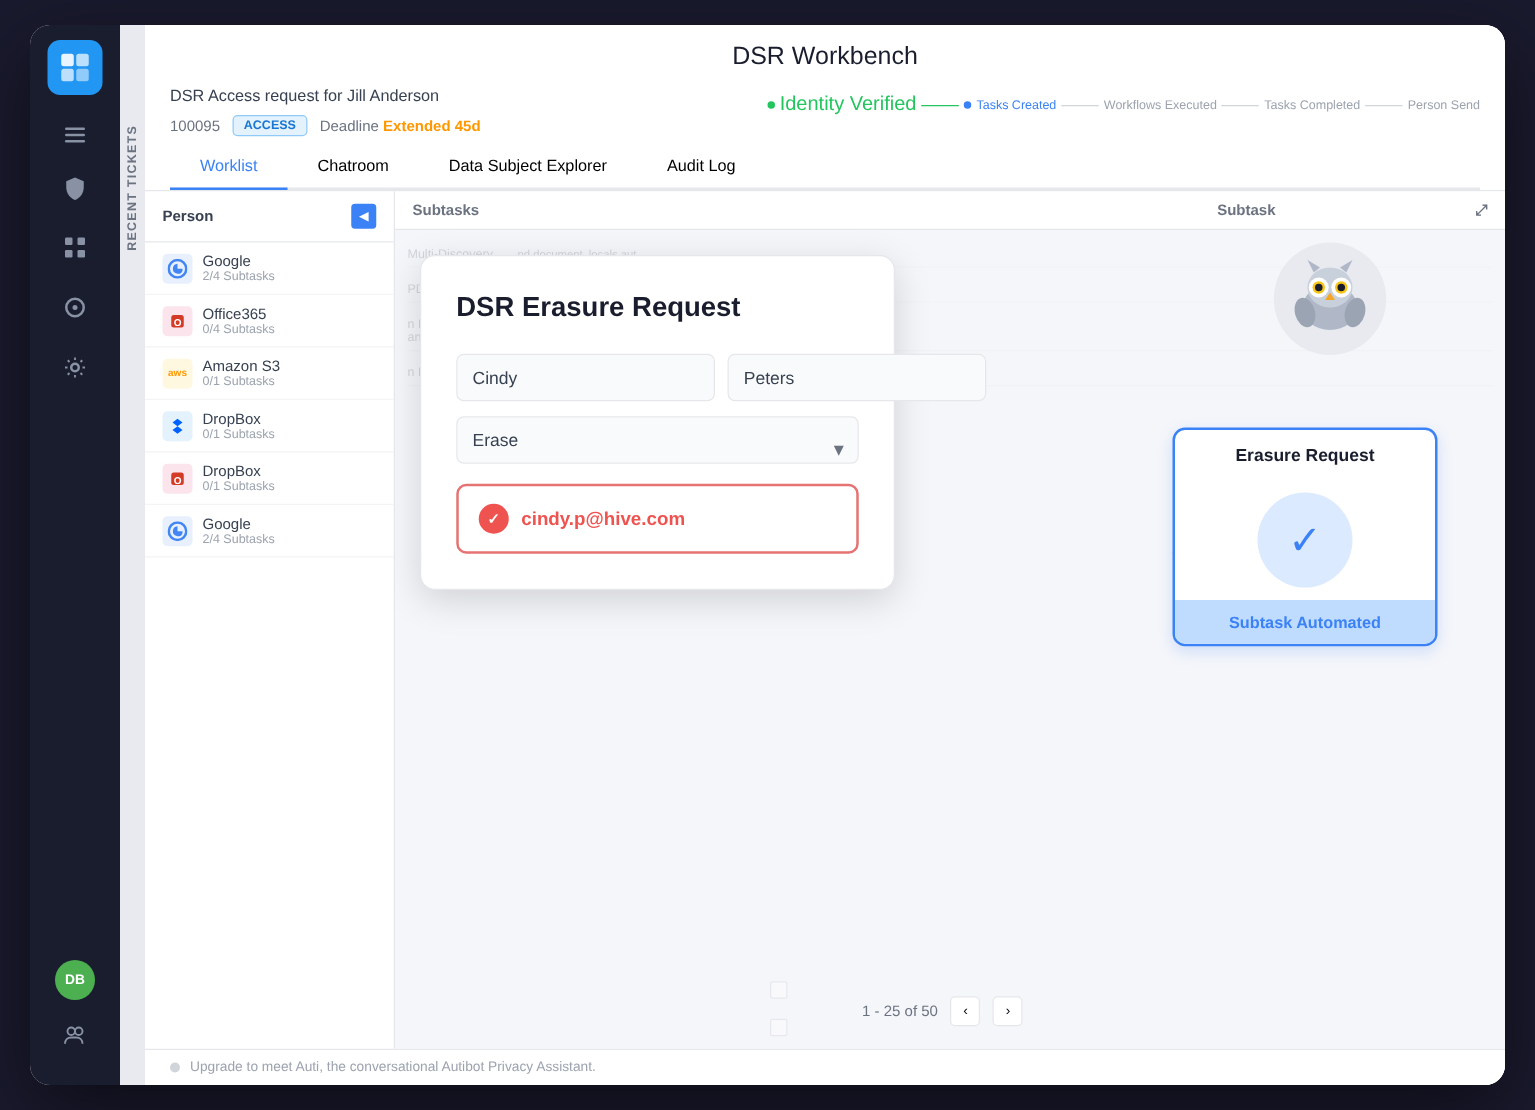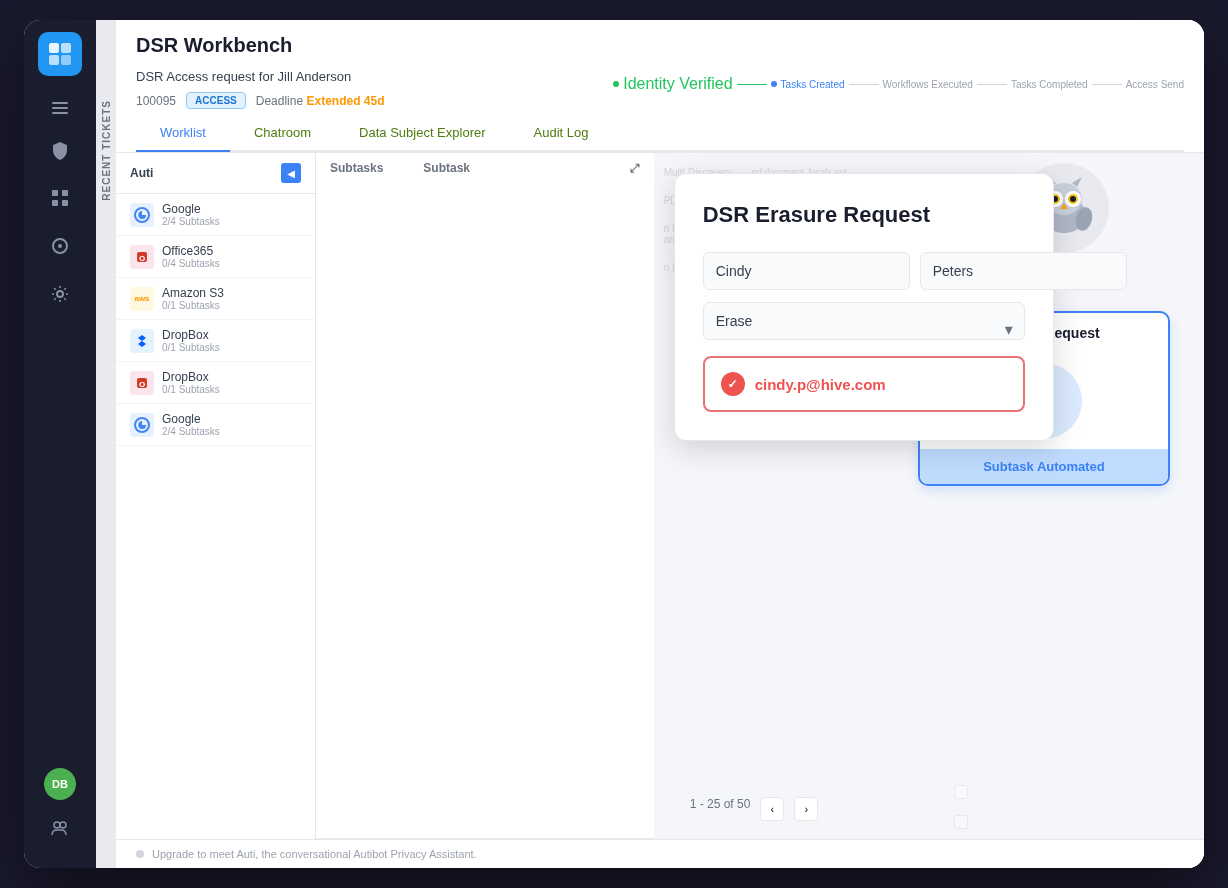--- a/index.html
+++ b/index.html
@@ -113,23 +113,24 @@
     }
 
     
     .top-header {
       background: white;
       padding: 14px 20px 0 20px;
       border-bottom: 1px solid #e5e7eb;
     }
     .page-title {
       font-size: 20px;
-      font-weight: 700;
+      font-weight: 400;
       color: #1a1d2e;
       margin-bottom: 12px;
+      text-align: center;
     }
     .ticket-info {
       display: flex;
       align-items: center;
       gap: 12px;
       margin-bottom: 8px;
     }
     .ticket-name {
       font-size: 13px;
       color: #374151;
@@ -186,21 +187,21 @@
 
     
     .tabs-row {
       display: flex;
       border-bottom: 2px solid #e5e7eb;
       background: white;
     }
     .tab {
       padding: 10px 24px;
       font-size: 13px;
-      color: #4d7c0f;
+      color: #000000;
       cursor: pointer;
       border-bottom: 2px solid transparent;
       margin-bottom: -2px;
       font-weight: 500;
     }
     .tab.active {
       color: #3b82f6;
       border-bottom-color: #3b82f6;
     }
 
@@ -431,21 +432,21 @@
       color: #3b82f6;
     }
 
     
     .pagination-bar {
       position: absolute;
       bottom: 10px;
       left: 0;
       right: 12px;
       display: flex;
-      align-items: flex-start;
+      align-items: center;
       justify-content: center;
       gap: 10px;
       font-size: 12px;
       color: #6b7280;
       padding: 8px;
     }
     .pagination-btn {
       width: 24px; height: 24px;
       border: 1px solid #e5e7eb;
       border-radius: 4px;
@@ -592,38 +593,38 @@
           <div class="step-connector"></div>
           <div class="step-item">
             <span style="font-size:10px;">Workflows Executed</span>
           </div>
           <div class="step-connector"></div>
           <div class="step-item">
             <span style="font-size:10px;">Tasks Completed</span>
           </div>
           <div class="step-connector"></div>
           <div class="step-item">
-            <span style="font-size:10px;">Access Send</span>
+            <span style="font-size:10px;">Person Send</span>
           </div>
         </div>
       </div>
 
       <div class="tabs-row">
         <div class="tab active">Worklist</div>
         <div class="tab">Chatroom</div>
         <div class="tab">Data Subject Explorer</div>
         <div class="tab">Audit Log</div>
       </div>
     </div>
 
     <div class="content-area">
 
       <div class="left-panel">
         <div class="panel-header">
-          <span class="panel-header-title">Auti</span>
+          <span class="panel-header-title">Person</span>
           <div class="collapse-btn">
             <span>◀</span>
           </div>
         </div>
 
         <div class="task-item">
           <div class="task-logo" style="background:#e8f0fe;">
             <svg width="16" height="16" viewBox="0 0 16 16">
               <circle cx="8" cy="8" r="7" fill="none" stroke="#4285f4" stroke-width="2"></circle>
               <path d="M8 8h4v1.5A4 4 0 1 1 8 4v2" fill="#4285f4"></path>
@@ -688,21 +689,21 @@
               <path d="M8 8h4v1.5A4 4 0 1 1 8 4v2" fill="#4285f4"></path>
             </svg>
           </div>
           <div class="task-info">
             <div class="task-name">Google</div>
             <div class="task-sub">2/4 Subtasks</div>
           </div>
         </div>
       </div>
 
-      <div style="flex:1; display:flex; flex-direction:row; position:relative; background:#f5f6fa;">
+      <div style="flex:1; display:flex; flex-direction:column; position:relative; background:#f5f6fa;">
 
         <div style="display:flex; background:white; border-bottom:1px solid #e5e7eb; padding:8px 14px; font-size:12px; color:#6b7280; font-weight:600; gap:40px;">
           <span>Subtasks</span>
           <span style="margin-left:auto; margin-right:100px;">Subtask</span>
           <span style="cursor:pointer; margin-left:20px;">⤢</span>
         </div>
 
         <div style="flex:1; display:flex; position:relative; overflow:hidden;">
 
           <div style="position:absolute; top:0; left:0; right:0; bottom:50px; opacity:0.25; padding:10px; pointer-events:none;">
@@ -775,21 +776,21 @@
                 <ellipse cx="15" cy="46" rx="8" ry="12" fill="#9aa4b2" transform="rotate(-15, 15, 46)"></ellipse>
                 <ellipse cx="55" cy="46" rx="8" ry="12" fill="#9aa4b2" transform="rotate(15, 55, 46)"></ellipse>
               </svg>
             </div>
 
             <div class="arrow-down" style="position:relative; margin-top:8px; margin-bottom:8px;">
               <div class="arrow-line" style="width:3px; height:50px; background:#3b82f6; margin:0 auto;"></div>
               <div class="arrow-head" style="width:0; height:0; border-left:8px solid transparent; border-right:8px solid transparent; border-top:12px solid #3b82f6; margin:0 auto;"></div>
             </div>
 
-            <div class="erasure-card" style="position:relative; width:252px;">
+            <div class="erasure-card" style="position:relative; width:212px;">
               <div class="erasure-card-title">Erasure Request</div>
               <div class="check-circle">
                 <span class="check-icon">✓</span>
               </div>
               <div class="subtask-automated">Subtask Automated</div>
             </div>
           </div>
 
           <div style="position:absolute; bottom:10px; left:300px; display:flex; flex-direction:column; gap:16px; opacity:0.4; pointer-events:none;">
             <div class="checkbox-item"></div>

